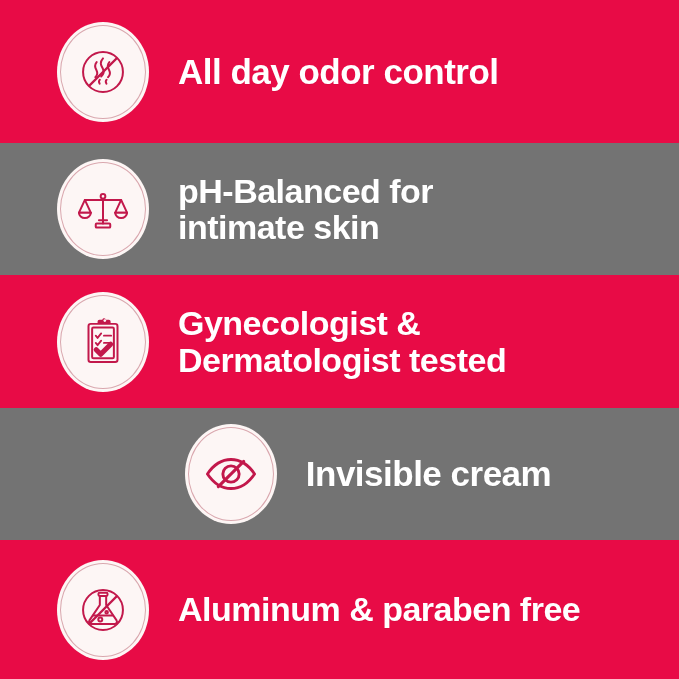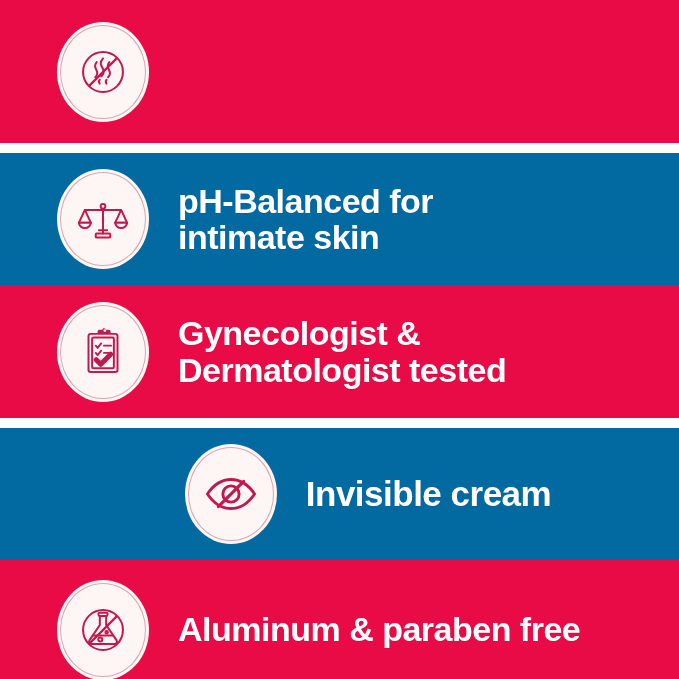--- a/index.html
+++ b/index.html
@@ -17,21 +17,21 @@
   }
   .feature-row {
     position: relative;
     display: flex;
     align-items: center;
     width: 100%;
     box-sizing: border-box;
     padding-left: 57px;
   }
   .feature-row.band-crimson { background: #E80B46; }
-  .feature-row.band-pink    { background: #0369a1; margin-top: 10px; }
+  .feature-row.band-pink    { background: #737373; }
 
   .icon-badge {
     position: relative;
     flex: 0 0 auto;
     width: 92px;
     height: 100px;
     border-radius: 50%;
     background: #FDF6F5;
     display: flex;
     align-items: center;
@@ -89,20 +89,21 @@
           <circle cx="32" cy="32" r="22"></circle>
           <path d="M32 17c-4 4.5-2.2 7.5-0.6 10.4 1.8 3.2 2.3 6.3-1.4 9.6"></path>
           <path d="M25 21c-3.2 3.8-1.6 6.4-0.3 8.8 1.4 2.7 1.8 5.2-1.2 7.9"></path>
           <path d="M39 21c-3.2 3.8-1.6 6.4-0.3 8.8 1.4 2.7 1.8 5.2-1.2 7.9"></path>
           <path d="M28.5 40.5c-1.6 1.8-1 3.2-0.2 4.4"></path>
           <path d="M36 40.5c-1.6 1.8-1 3.2-0.2 4.4"></path>
           <line x1="17.5" y1="46.5" x2="46.5" y2="17.5" stroke-width="2.4"></line>
         </g>
       </svg>
     </div>
+    <div class="feature-text">All day odor control</div>
   </div>
 
   <div class="feature-row row-2 band-pink">
     <div class="icon-badge">
       <svg viewBox="0 0 64 64" aria-hidden="true">
         <g fill="none" stroke="#C2184B" stroke-width="2.2" stroke-linecap="round" stroke-linejoin="round">
           <line x1="32" y1="18" x2="32" y2="48"></line>
           <line x1="12" y1="22" x2="52" y2="22"></line>
           <circle cx="32" cy="18" r="2.6" fill="#FDF6F5"></circle>
           <path d="M12 22 L5.5 36 L18.5 36 Z"></path>

